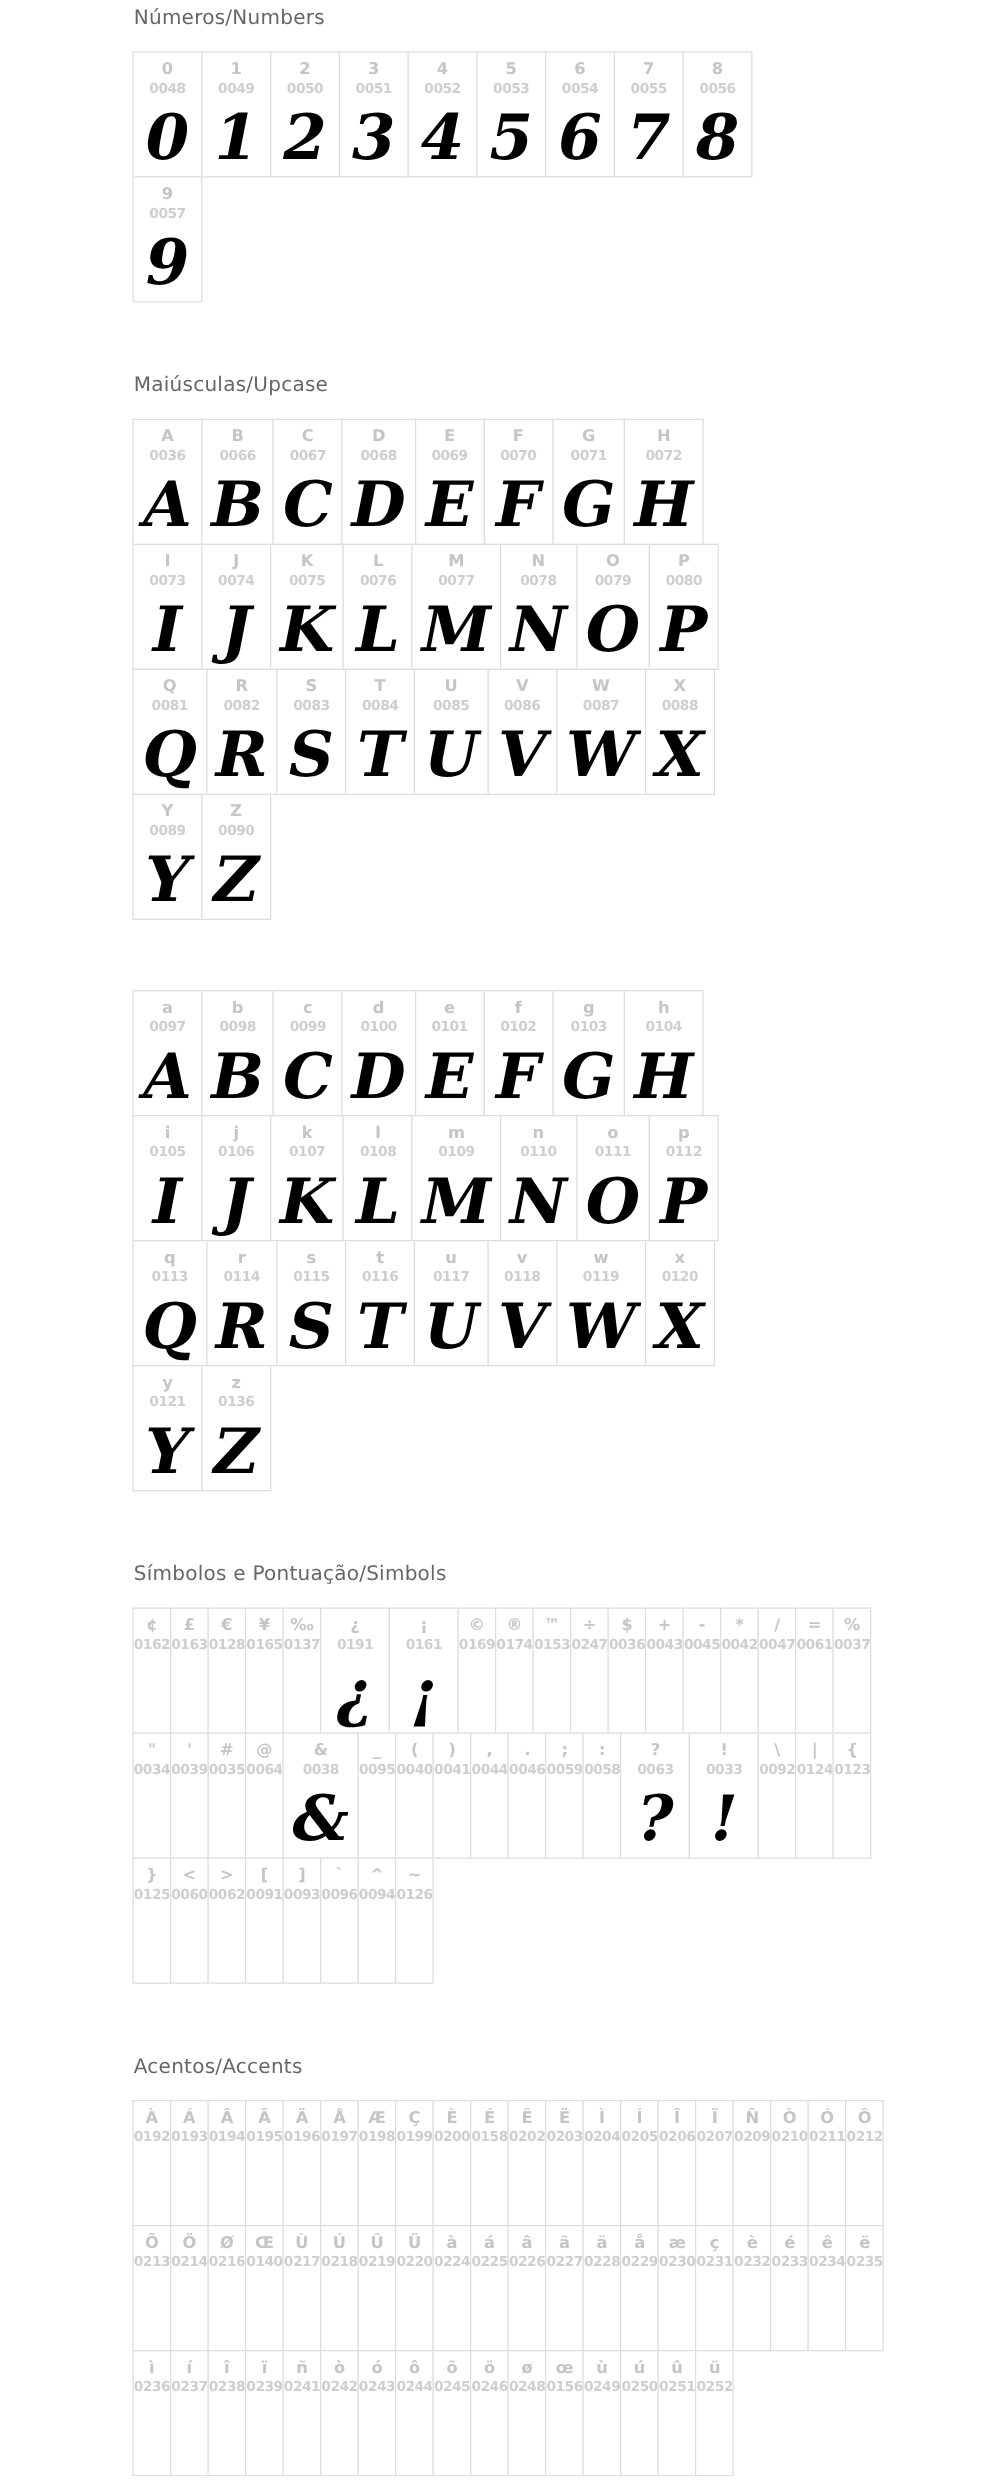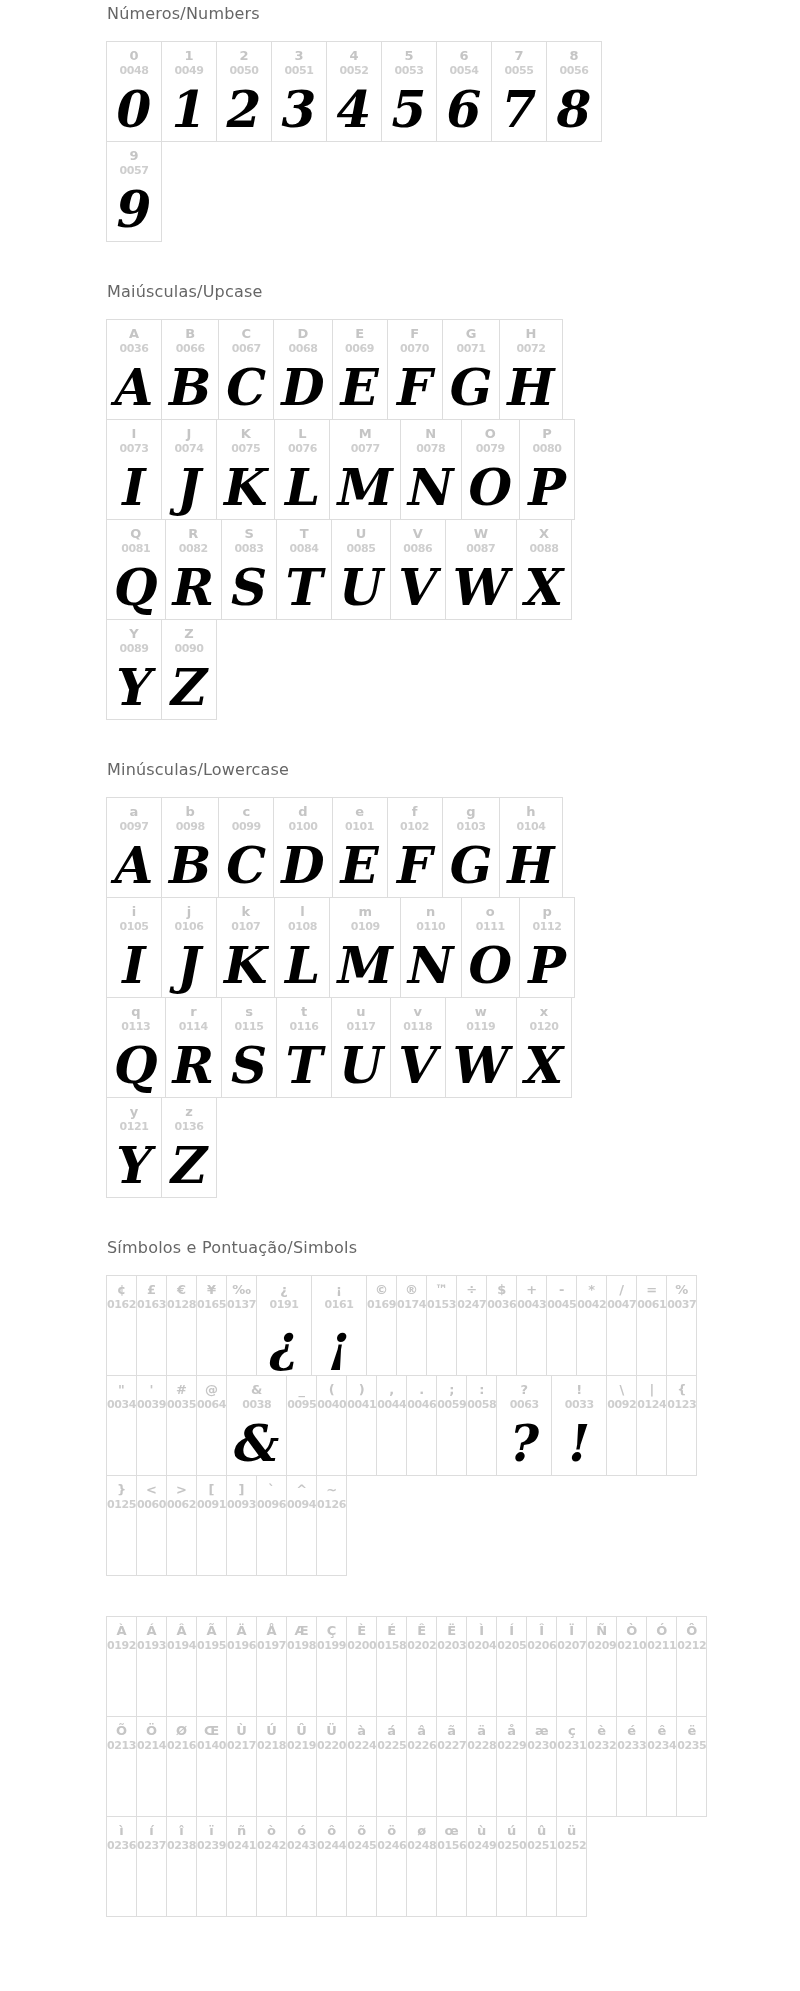--- a/index.html
+++ b/index.html
@@ -1,18 +1,18 @@
 <!DOCTYPE html>
 <html><head>
 <meta charset="utf-8">
 <style>
   html,body { margin:0; padding:0; background:#ffffff; }
   body { width:800px; font-family:"DejaVu Sans","Liberation Sans",sans-serif; }
   #app { padding:4px 0 0 106px; }
-  .section { margin-top:40px; }
+  .section { margin-top:56px; }
   .section:first-child { margin-top:0; }
   .section-title {
     font-size:16px; font-weight:400; color:#666666;
     margin:0 0 18px 1px; line-height:19px; letter-spacing:0.2px;
   }
   .glyph-table { width:max-content; }
   .glyph-row { display:flex; width:max-content; }
   .glyph-row + .glyph-row { margin-top:-1px; }
   .glyph-cell {
     box-sizing:border-box; border:1px solid #dddddd; background:#ffffff;
@@ -239,21 +239,20 @@
           </div>
           <div class="glyph-cell has-glyph">
             <span class="char-label">Z</span>
             <span class="code-label">0090</span>
             <div class="glyph-preview">Z</div>
           </div>
         </div>
       </div>
     </div>
     <div class="section">
-      <h2 class="section-title">Minúsculas/Lowercase</h2>
       <div class="glyph-table">
         <div class="glyph-row">
           <div class="glyph-cell has-glyph">
             <span class="char-label">a</span>
             <span class="code-label">0097</span>
             <div class="glyph-preview">A</div>
           </div>
           <div class="glyph-cell has-glyph">
             <span class="char-label">b</span>
             <span class="code-label">0098</span>
@@ -608,20 +607,21 @@
           </div>
           <div class="glyph-cell no-glyph">
             <span class="char-label">~</span>
             <span class="code-label">0126</span>
             <div class="glyph-preview"></div>
           </div>
         </div>
       </div>
     </div>
     <div class="section">
+      <h2 class="section-title">Acentos/Accents</h2>
       <div class="glyph-table">
         <div class="glyph-row">
           <div class="glyph-cell no-glyph">
             <span class="char-label">À</span>
             <span class="code-label">0192</span>
             <div class="glyph-preview"></div>
           </div>
           <div class="glyph-cell no-glyph">
             <span class="char-label">Á</span>
             <span class="code-label">0193</span>

